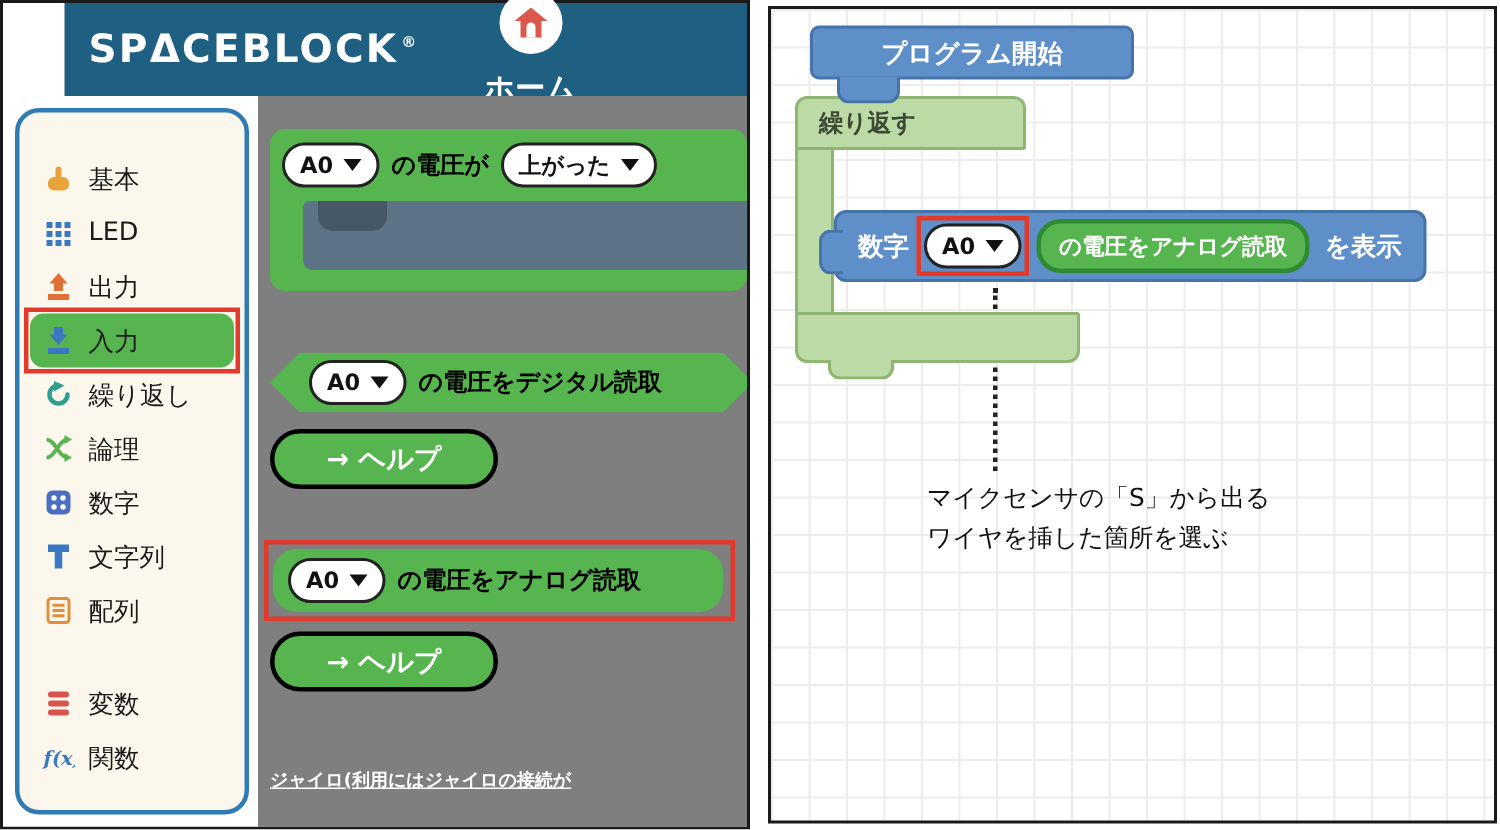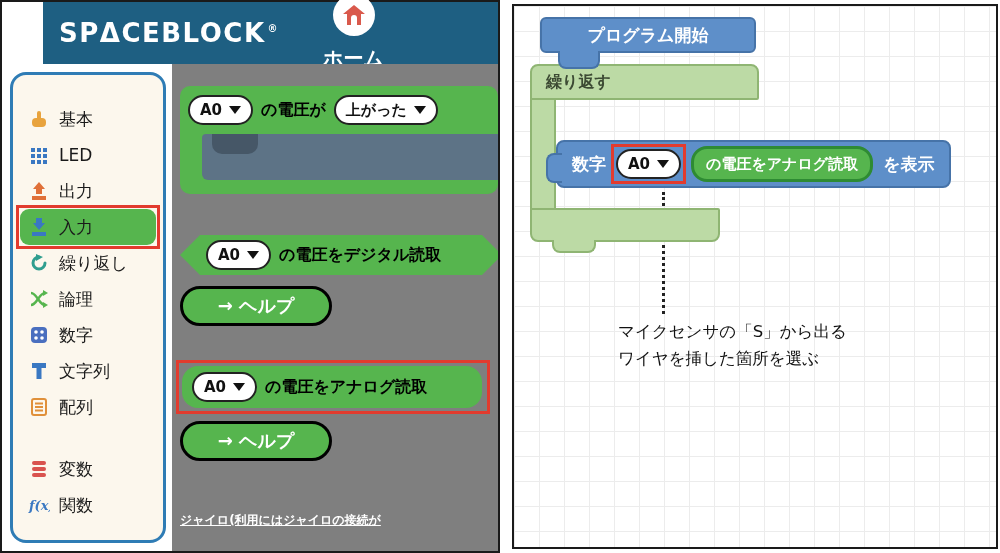--- a/index.html
+++ b/index.html
@@ -73,21 +73,21 @@
                      linear-gradient(90deg, #ececec 1px, transparent 1px);
     background-size:25px 25px; }
 
   .start-block { position:absolute; left:26px; top:11px; width:216px; height:36px;
     background:#5e8fc9; border:2px solid #4673a8; border-radius:6px; color:#fff;
     font-weight:bold; font-size:17px; display:flex; align-items:center; justify-content:center; z-index:4; }
   .start-tab { position:absolute; left:44px; top:45px; width:42px; height:18px;
     background:#5e8fc9; border:2px solid #4673a8; border-top:none;
     border-radius:0 0 8px 8px; z-index:5; }
 
-  .loop-top { position:absolute; left:16px; top:58px; width:229px; height:36px;
+  .loop-top { position:absolute; left:16px; top:58px; width:154px; height:36px;
     background:#bcdaa5; border:2px solid #8fb573; border-radius:8px 8px 2px 0;
     color:#3c4a33; font-weight:bold; font-size:16px; display:flex; align-items:center;
     padding-left:14px; z-index:2; }
   .loop-spine { position:absolute; left:16px; top:92px; width:26px; height:112px;
     background:#bcdaa5; border-left:2px solid #8fb573; border-right:2px solid #8fb573; z-index:1; }
   .loop-bottom { position:absolute; left:16px; top:202px; width:190px; height:34px;
     background:#bcdaa5; border:2px solid #8fb573; border-radius:0 2px 8px 8px; z-index:2; }
   .loop-bottom-tab { position:absolute; left:38px; top:234px; width:44px; height:13px;
     background:#bcdaa5; border:2px solid #8fb573; border-top:none;
     border-radius:0 0 8px 8px; z-index:2; }

